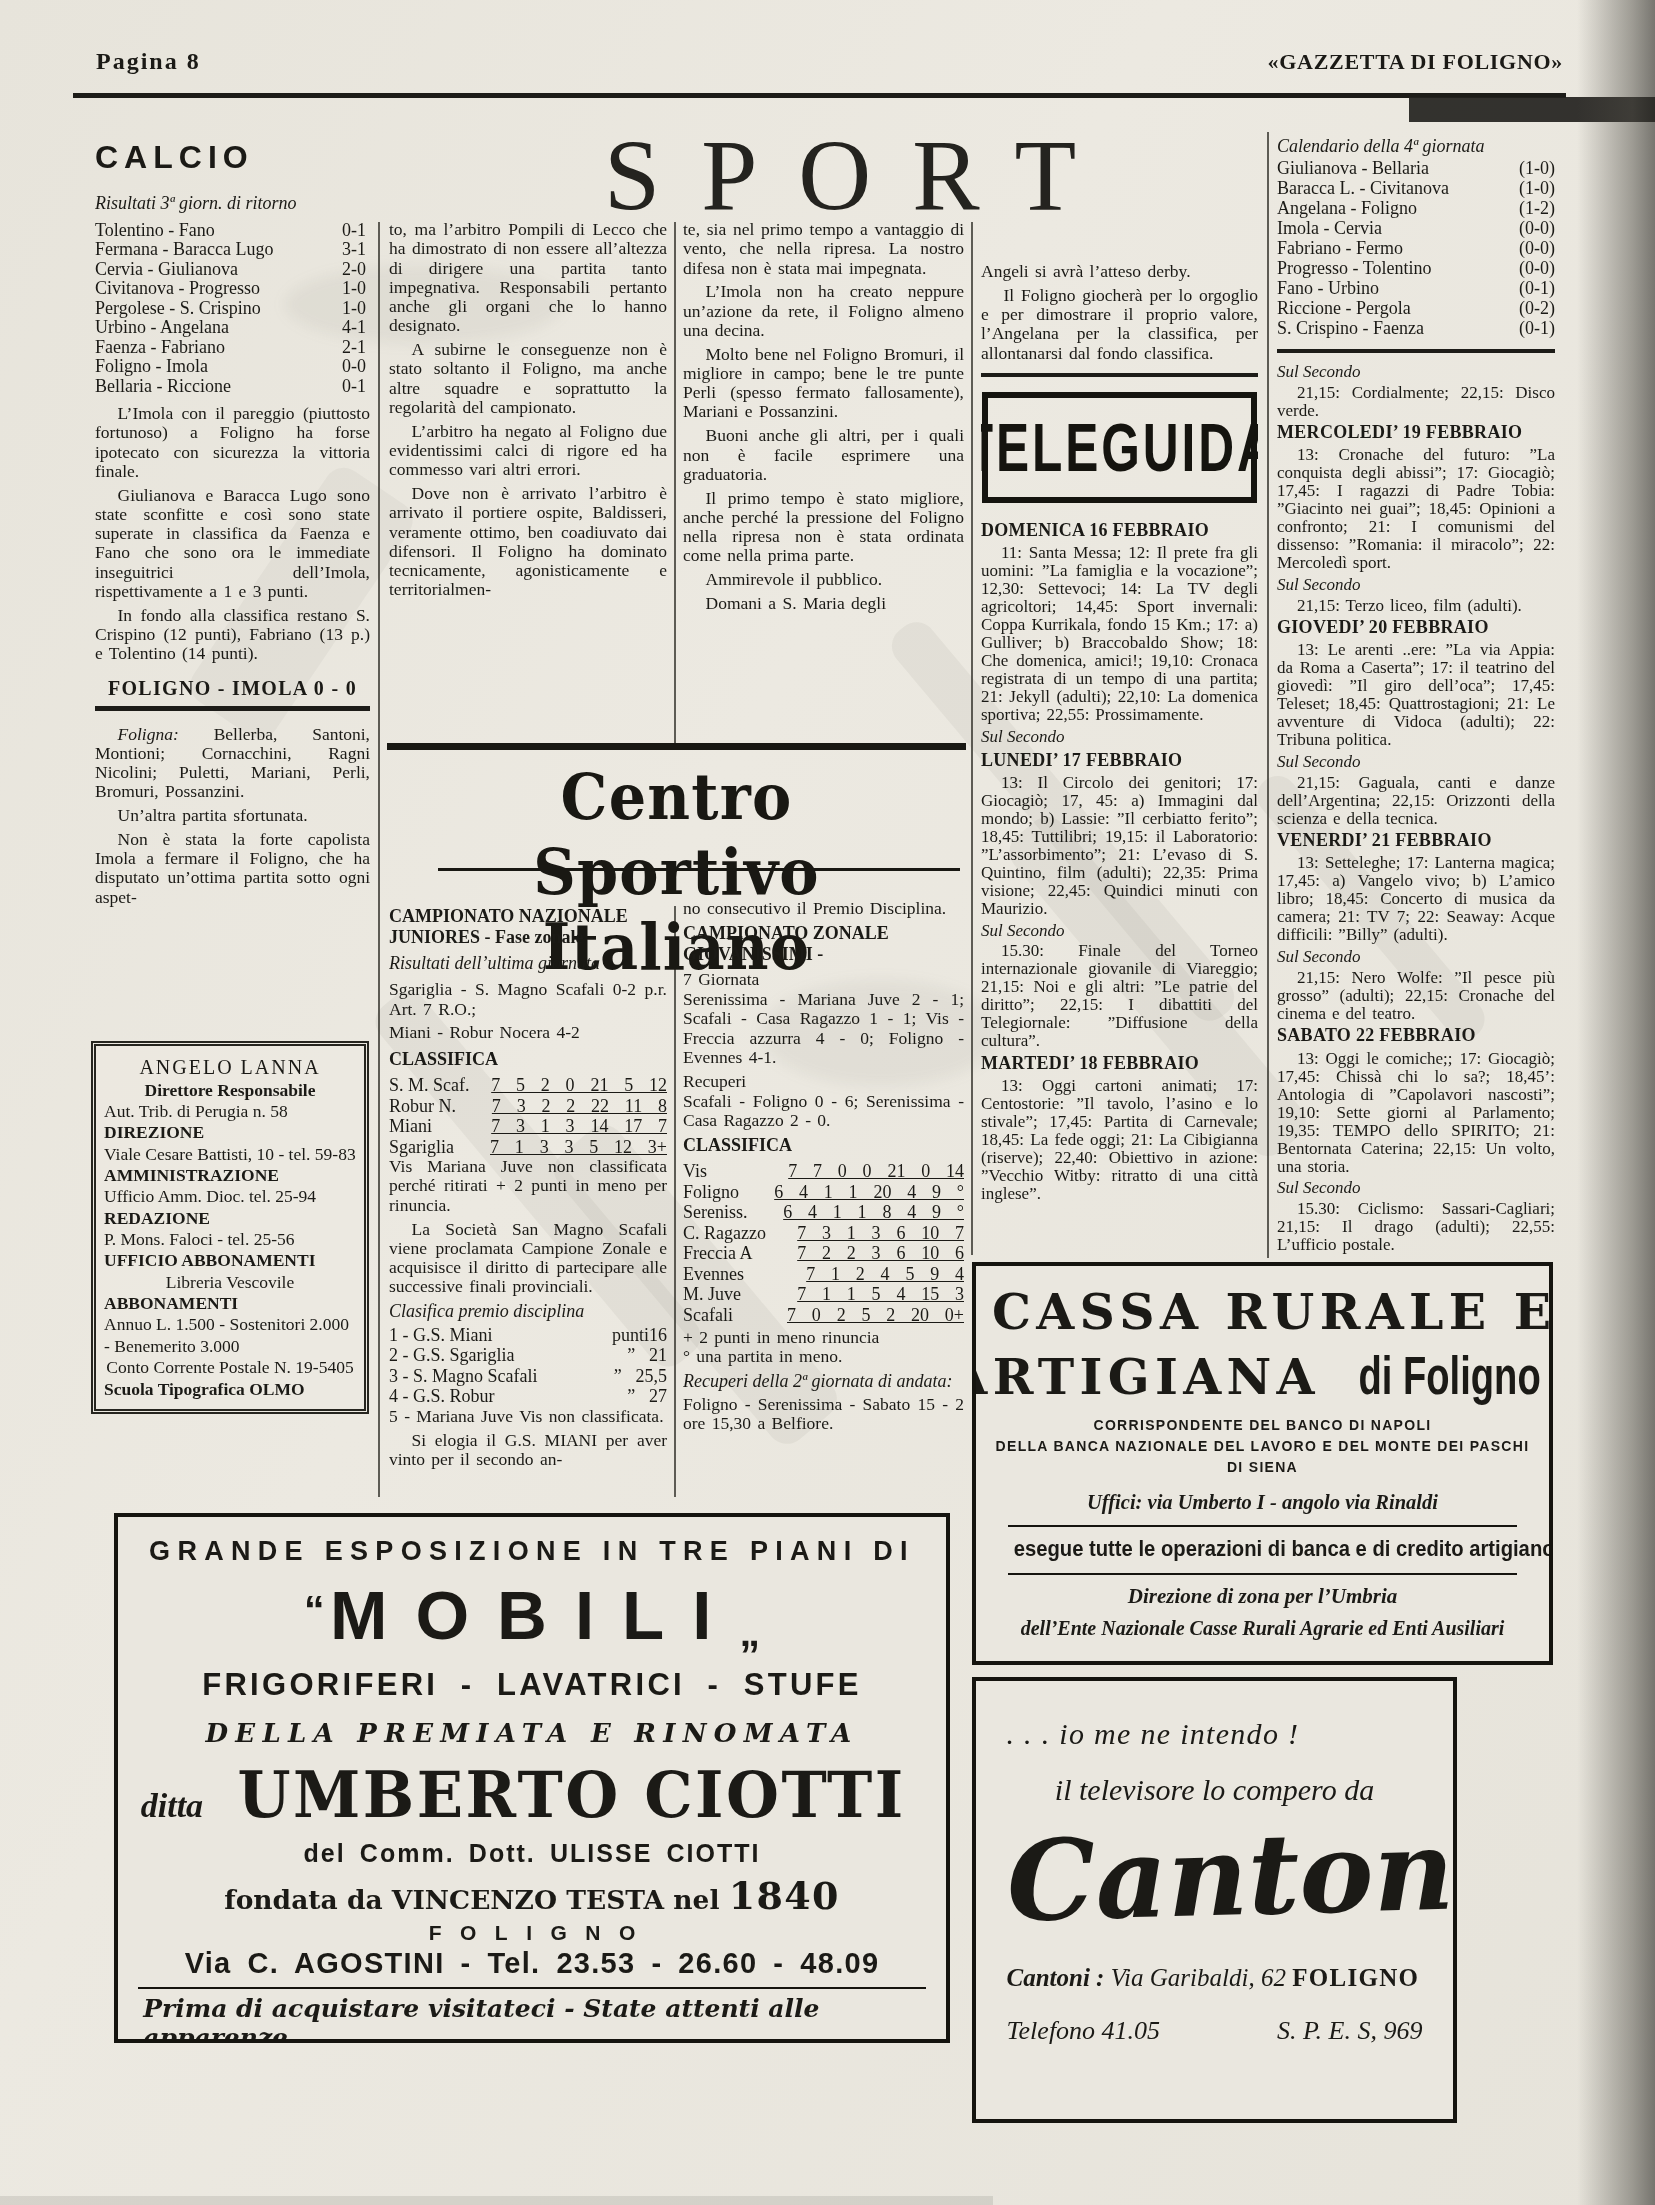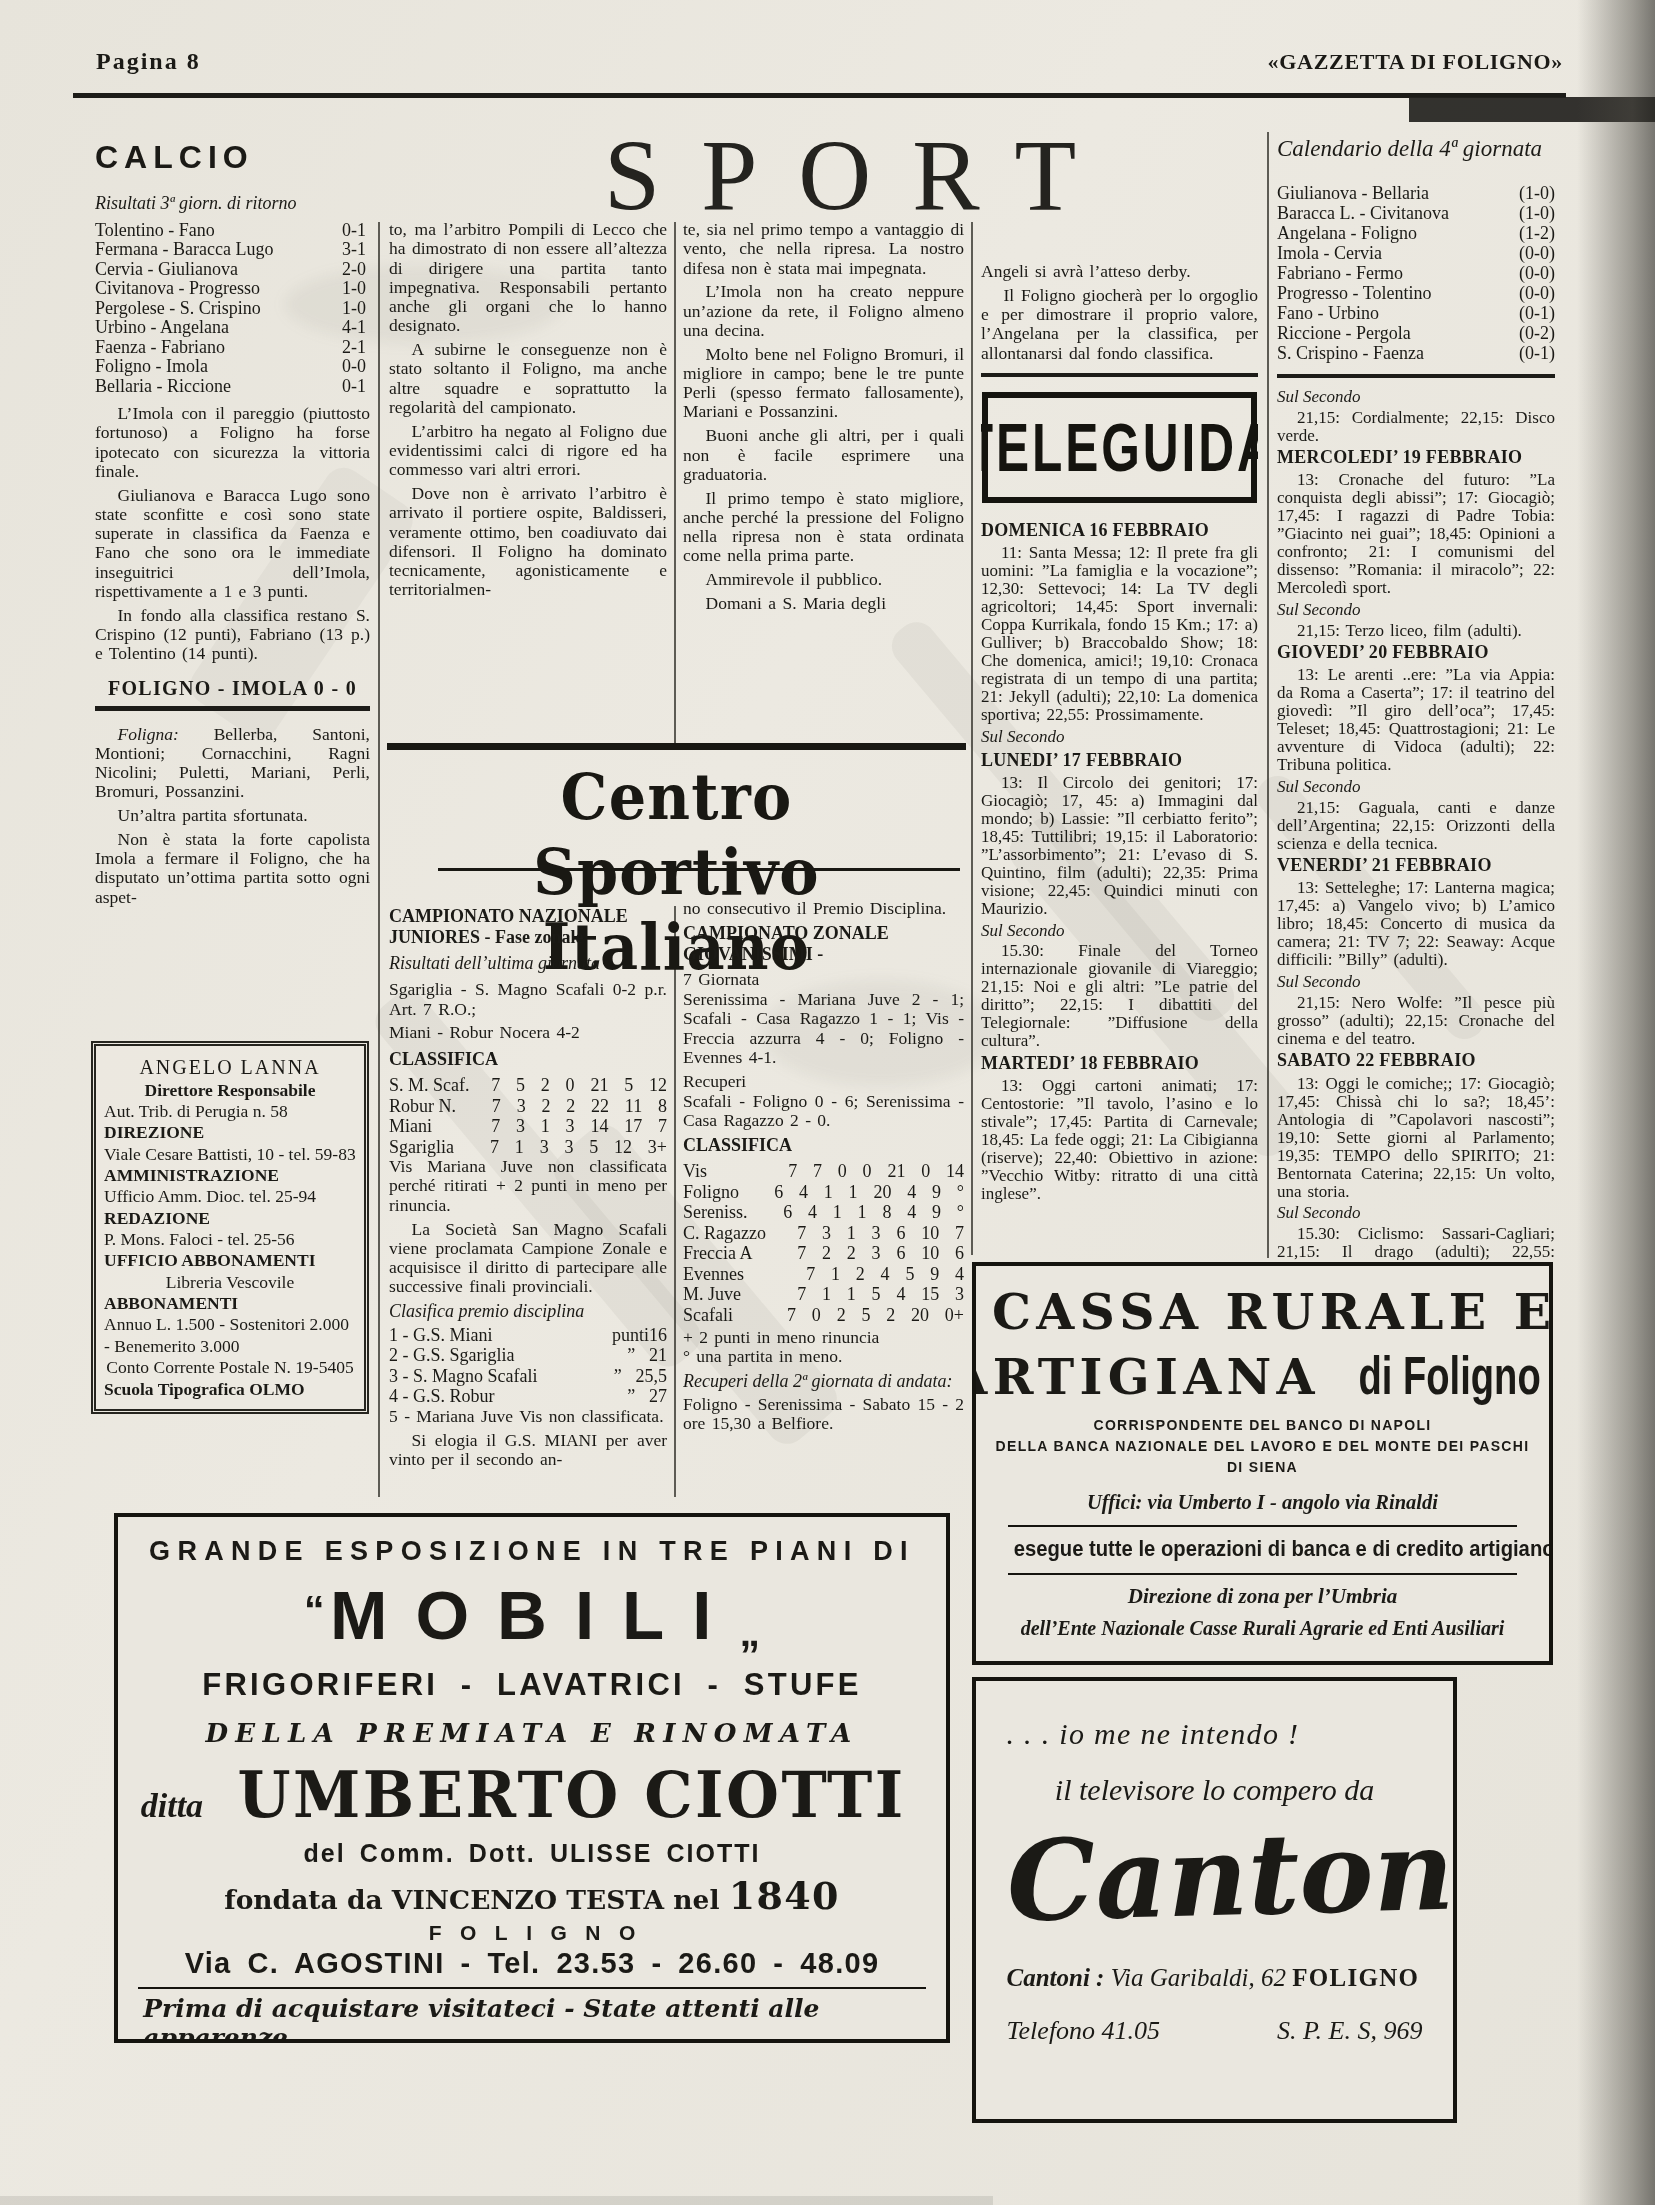--- a/index.html
+++ b/index.html
@@ -50,33 +50,33 @@
 
   
   .csi-bar{position:absolute;left:387px;top:743px;width:579px;height:6.6px;background:#191813;}
   .csi-title{position:absolute;left:387px;top:759px;width:579px;text-align:center;
     font-family:"DejaVu Serif",serif;font-weight:700;font-size:64px;letter-spacing:1.3px;
     transform:scaleX(.92);color:#191813;}
   .csi-under{position:absolute;left:438px;top:868px;width:522px;height:3.3px;background:#191813;}
   .csi-h{font-weight:700;font-size:18px;line-height:1.15;margin:0 0 5.3px 0;}
   .crow{display:flex;font-size:18px;line-height:20.5px;}
   .crow .team{width:126px;white-space:nowrap;}
-  .crow .stats{flex:1;text-align:right;word-spacing:11.3px;white-space:nowrap;}
+  .crow .stats{flex:1;text-align:right;word-spacing:11.3px;white-space:nowrap;text-decoration:underline;}
   .prow{display:flex;justify-content:space-between;font-size:18px;line-height:20.5px;}
   .prow .pts{word-spacing:9.3px;}
 
   
   .tv-rule{border-top:4px solid #1d1c18;margin:10.6px 0 14.6px 0;}
   .tg-box{border:6px solid #15140f;height:99px;display:flex;align-items:center;justify-content:center;margin:0 1.3px 17px 1.3px;}
   .tg-title{font-family:"Liberation Sans",sans-serif;font-weight:700;font-size:69px;
     letter-spacing:4px;transform:scaleX(.72);white-space:nowrap;color:#15140f;}
   .tv-day{font-weight:700;font-size:18px;letter-spacing:0.3px;line-height:1.2;margin:2.6px 0 2.6px 0;}
   .tv-text{font-size:17px;line-height:18px;margin:0 0 2.6px 0;text-indent:20px;text-align:justify;word-spacing:1.7px;}
   .tv-sul{font-style:italic;font-size:17px;line-height:1.2;margin:1.3px 0;}
-  .cal-h{font-style:italic;font-size:23px;margin-bottom:21px;}
+  .cal-h{font-style:italic;font-size:18px;margin-bottom:1px;}
   .cal-row{display:flex;justify-content:space-between;font-size:18px;line-height:20px;}
   .cal-rule{border-top:4.6px solid #1d1c18;margin:10.6px 0 9.3px 0;}
 
   
   .ad{position:absolute;background:#eae7df;border:4.6px solid #15140f;box-sizing:border-box;z-index:6;overflow:hidden;}
 
   
   .cassa{left:972px;top:1262px;width:581px;height:403px;padding:17px 16px;text-align:center;}
   .cassa-l1{font-family:"DejaVu Serif",serif;font-weight:700;font-size:49px;letter-spacing:5.3px;white-space:nowrap;}
   .cassa-l2{display:flex;align-items:baseline;justify-content:center;margin-top:4px;}

